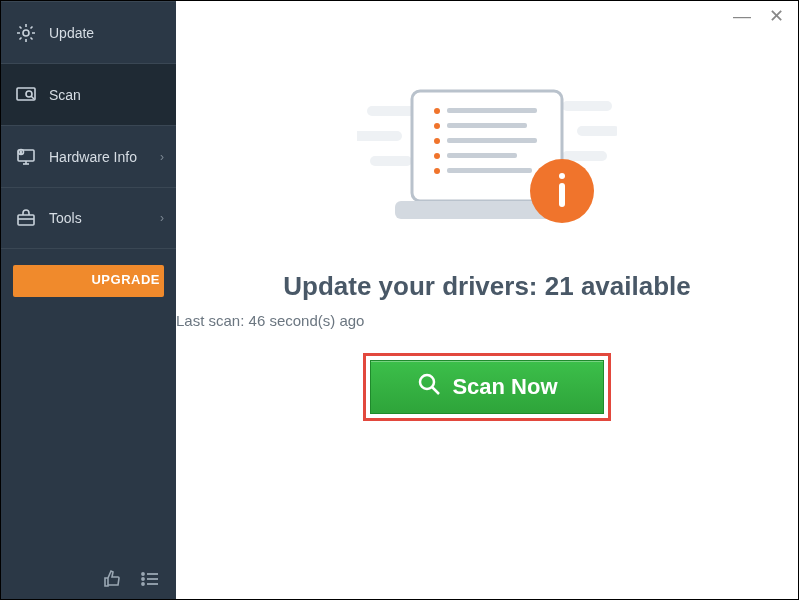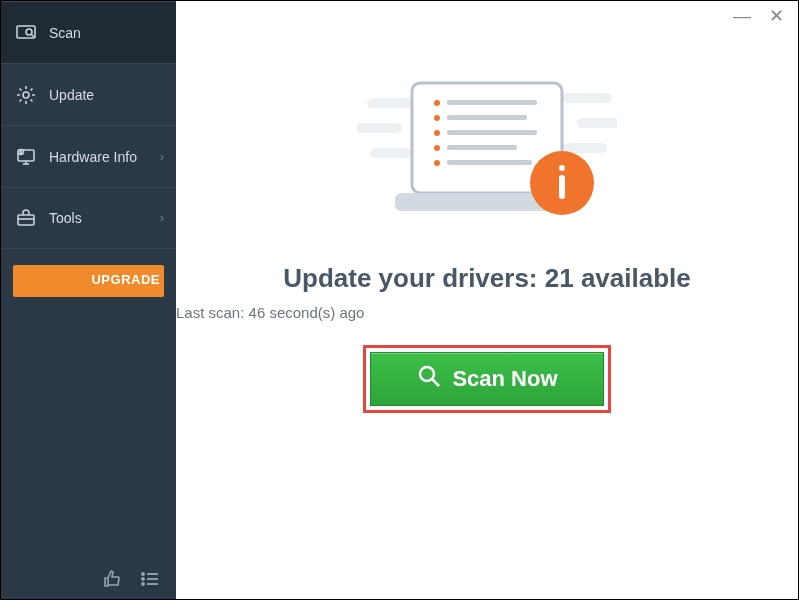--- a/index.html
+++ b/index.html
@@ -41,21 +41,21 @@
   .sidebar-spacer { flex: 1; }
   .footer-row {
     display: flex; align-items: center; justify-content: flex-end;
     gap: 18px; padding: 6px 16px;
   }
   .support-row {
     display: flex; align-items: center; gap: 10px; padding: 12px 14px 16px 14px;
     color: #9aa7b3; font-size: 13px;
   }
   
-  .main { flex: 1; position: relative; padding-top: 26px; }
+  .main { flex: 1; position: relative; padding-top: 34px; }
   .illus { display:flex; justify-content:center; margin-top:46px; }
   .headline { text-align: center; margin-top: 20px; color:#495867; font-size: 26px; font-weight:700;}
   .sub { text-align:left; color:#6b7680; font-size:15px; margin-top:10px;}
   .scan-wrap {
     width: 248px; margin: 24px auto 14px auto; border:3px solid #e2483d; padding:4px;
   }
   .scan-btn {
     background: linear-gradient(#3cbf4a,#2ea43a); border:1px solid #1f8a2c;
     height:54px; display:flex; align-items:center; justify-content:center;
     gap:10px; color:#fff; font-size:22px; font-weight:600;
@@ -68,38 +68,38 @@
 <div class="window">
 
   <div class="titlebar">
     <span>—</span>
     <span>✕</span>
   </div>
 
   <div class="sidebar">
 
     <div class="nav">
+      <div class="nav-item">
+        <span class="nav-icon">
+          <svg width="20" height="20" viewBox="0 0 20 20" stroke="#c9d2db" fill="none" stroke-width="1.6">
+            <circle cx="10" cy="10" r="3"></circle>
+            <path d="M10 1v3M10 16v3M1 10h3M16 10h3M3.5 3.5l2 2M14.5 14.5l2 2M16.5 3.5l-2 2M5.5 14.5l-2 2"></path>
+          </svg>
+        </span>
+        <span>Update</span>
+      </div>
       <div class="nav-item active">
         <span class="nav-icon">
           <svg width="20" height="20" viewBox="0 0 20 20" stroke="#c9d2db" fill="none" stroke-width="1.6">
             <rect x="1" y="3" width="18" height="12" rx="1"></rect>
             <circle cx="13" cy="9" r="3"></circle>
               <line x1="15" y1="11" x2="18" y2="14"></line>
           </svg>
         </span>
         <span>Scan</span>
-      </div>
-      <div class="nav-item">
-        <span class="nav-icon">
-          <svg width="20" height="20" viewBox="0 0 20 20" stroke="#c9d2db" fill="none" stroke-width="1.6">
-            <circle cx="10" cy="10" r="3"></circle>
-            <path d="M10 1v3M10 16v3M1 10h3M16 10h3M3.5 3.5l2 2M14.5 14.5l2 2M16.5 3.5l-2 2M5.5 14.5l-2 2"></path>
-          </svg>
-        </span>
-        <span>Update</span>
       </div>
       <div class="nav-item">
         <span class="nav-icon">
           <svg width="20" height="20" viewBox="0 0 20 20" stroke="#c9d2db" fill="none" stroke-width="1.6">
             <rect x="2" y="3" width="16" height="11" rx="1"></rect>
               <line x1="7" y1="17" x2="13" y2="17"></line>
               <line x1="10" y1="14" x2="10" y2="17"></line>
             <circle cx="5" cy="5" r="2.5" fill="#2b3846"></circle>
               <text x="5" y="7" font-size="4" fill="#c9d2db" text-anchor="middle">i</text>
           </svg>

